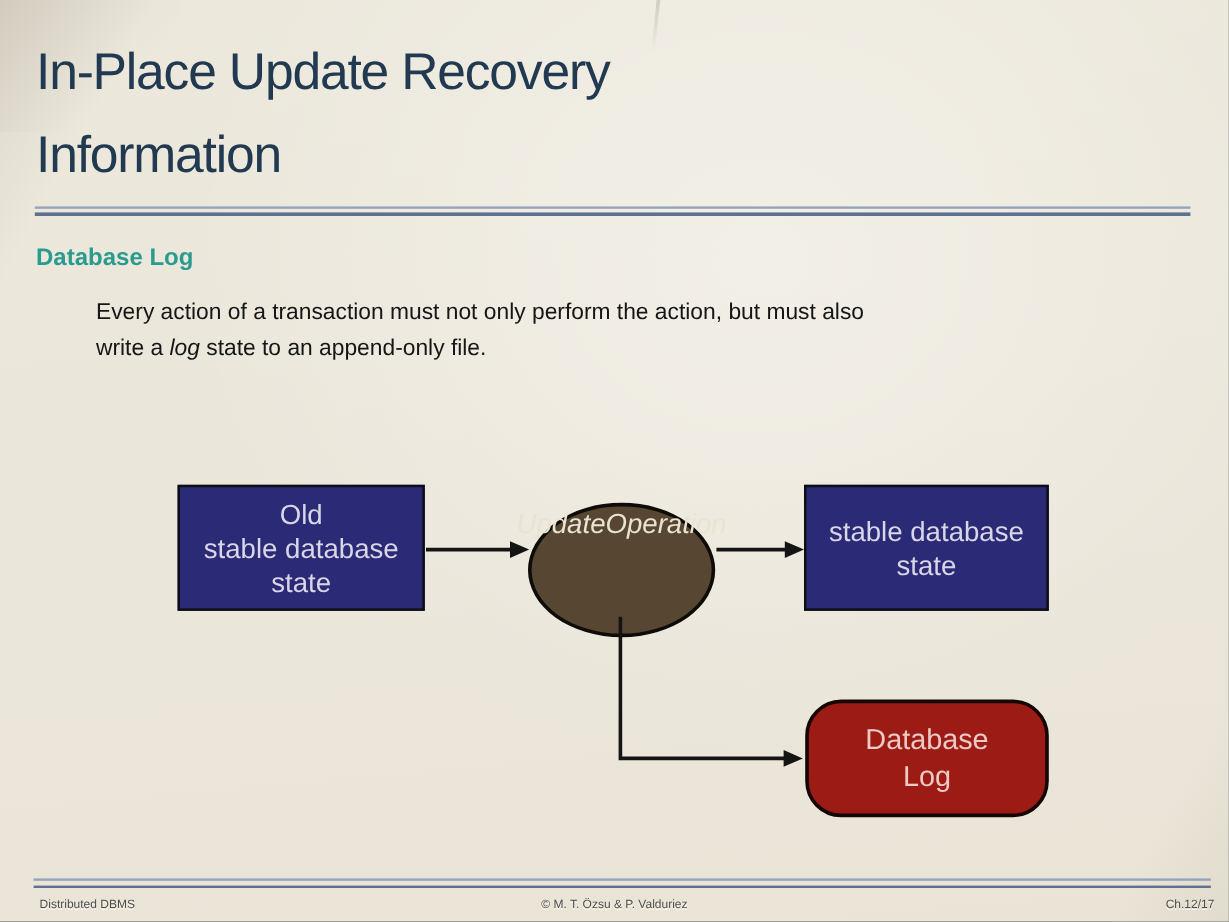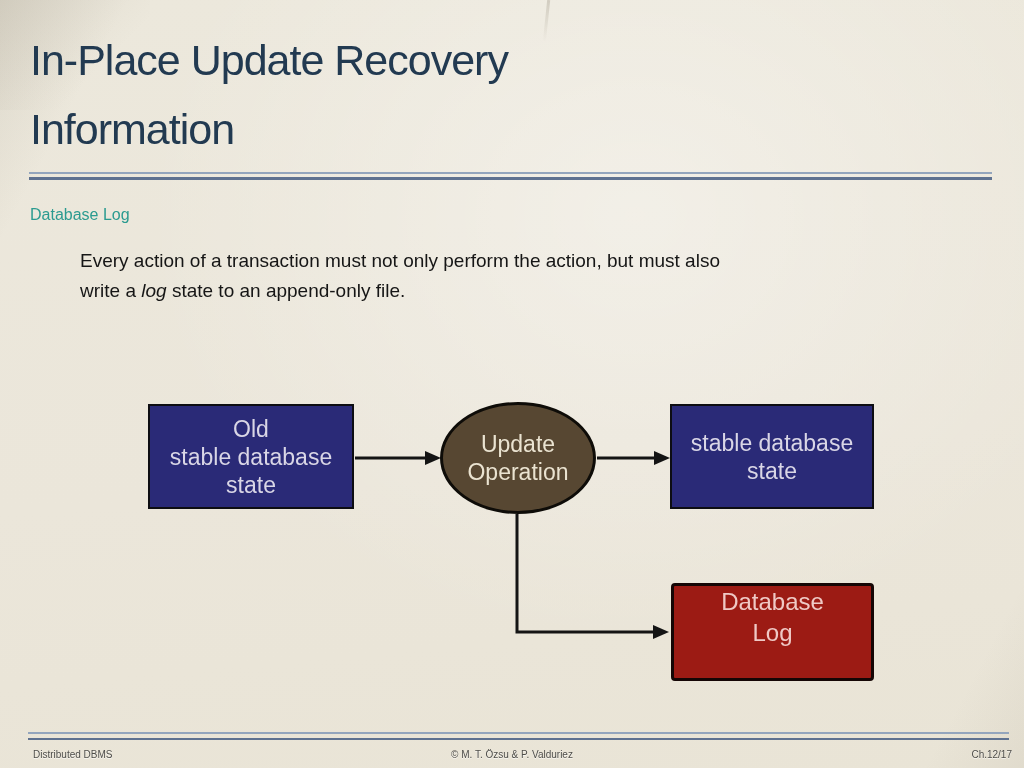--- a/index.html
+++ b/index.html
@@ -19,46 +19,46 @@
   .title{
     position:absolute;left:30px;top:26px;width:960px;
     color:#223a51;font-size:43px;line-height:69px;letter-spacing:-1px;font-weight:400;
   }
   .rule{
     position:absolute;left:29px;top:172px;width:963px;height:8px;
     border-top:2px solid #93a5bd;border-bottom:3px solid #5e7190;box-sizing:border-box;
   }
   .section-heading{
     position:absolute;left:30px;top:201px;
-    color:#2b9b90;font-size:16px;line-height:28px;font-weight:400;
+    color:#2b9b90;font-size:20px;line-height:28px;font-weight:700;
   }
   .body-text{
     position:absolute;left:80px;top:246px;width:900px;
     color:#161616;font-size:19px;line-height:30px;
   }
   .body-text .em{font-style:italic;}
   .state-box{
     position:absolute;box-sizing:border-box;
     background:#2a2a77;border:2px solid #0d0d12;
     color:#d9d6e6;font-size:23px;line-height:28px;text-align:center;
     display:flex;flex-direction:column;justify-content:center;
   }
   .old-box{left:148px;top:404px;width:206px;height:105px;}
   .new-box{left:670px;top:404px;width:204px;height:105px;}
   .op-ellipse{
-    position:absolute;left:440px;top:402px;width:156px;height:112px;box-sizing:border-box;
+    position:absolute;left:440px;top:419px;width:156px;height:112px;box-sizing:border-box;
     background:#574732;border:3px solid #0e0c08;border-radius:50%;
     color:#eae3d1;font-size:23px;line-height:28px;text-align:center;
-    display:flex;flex-direction:column;justify-content:center;
+    display:flex;flex-direction:row;justify-content:center;font-style:italic;
   }
   .log-box{
     position:absolute;left:671px;top:583px;width:203px;height:98px;box-sizing:border-box;
-    background:#9c1b14;border:3px solid #150605;border-radius:4px;
+    background:#9c1b14;border:3px solid #150605;border-radius:30px;
     color:#efc9c5;font-size:24px;line-height:31px;text-align:center;
-    display:flex;flex-direction:column;justify-content:flex-start;
+    display:flex;flex-direction:column;justify-content:center;
   }
   .arrows{position:absolute;left:0;top:0;width:1024px;height:768px;pointer-events:none;}
   .footer-rule{
     position:absolute;left:28px;top:732px;width:981px;height:8px;
     border-top:2px solid #93a5bd;border-bottom:2px solid #5e7190;box-sizing:border-box;
   }
   .footer-text{
     position:absolute;top:747px;color:#4f4e4a;font-size:10px;line-height:16px;
     text-shadow:0 1px 0 rgba(255,255,255,0.65);
   }

